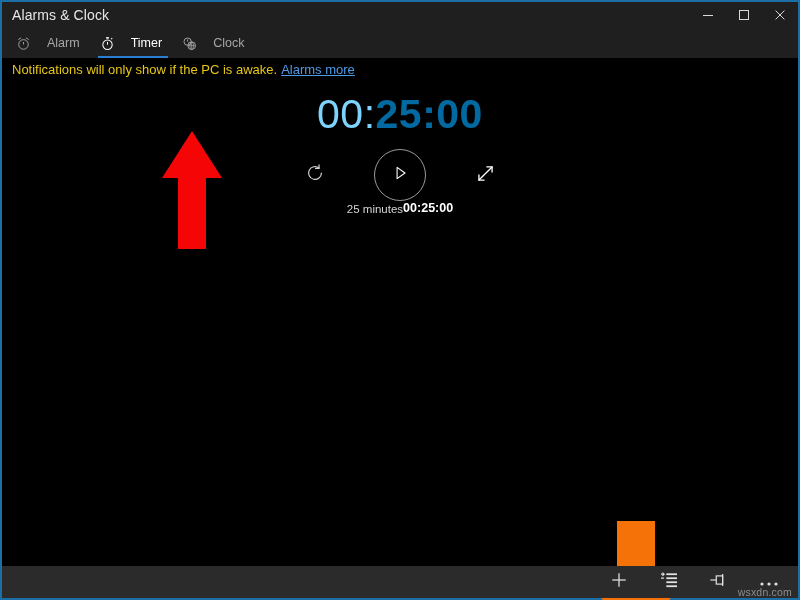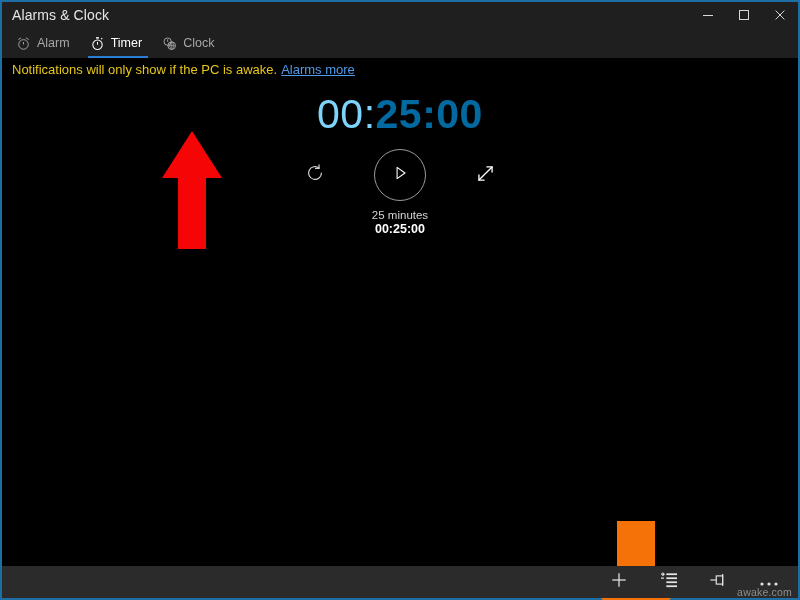--- a/index.html
+++ b/index.html
@@ -36,21 +36,21 @@
   }
   .win-btn svg { display: block; }
   
   #tab-bar {
     height: 30px; flex: 0 0 30px;
     background: #1f1f1f;
     display: flex; align-items: stretch;
     padding-left: 6px;
   }
   .tab {
-    display: flex; align-items: center; gap: 6px;
+    display: flex; align-items: center; gap: 16px;
     padding: 0 12px 0 8px;
     position: relative;
     color: #a6a6a6;
     font-size: 12.5px;
     white-space: nowrap;
   }
   .tab .tab-icon { display: flex; align-items: center; justify-content: center; width: 15px; height: 15px; }
   .tab.active { color: #ffffff; }
   .tab.active::after {
     content: ""; position: absolute;
@@ -98,22 +98,21 @@
     width: 30px; height: 30px;
     display: flex; align-items: center; justify-content: center;
     color: #d0d0d0;
   }
   #play-button {
     width: 52px; height: 52px; border-radius: 50%;
     border: 1px solid #9a9a9a;
     display: flex; align-items: center; justify-content: center;
   }
   #timer-labels {
-    margin-top: 7px;
-    display: flex; flex-direction: column; align-items: center;
+    display: flex; flex-direction: row; align-items: center;
     line-height: 1.25;
     text-align: right;
   }
   #timer-name { font-size: 11.5px; color: #d4d4d4; }
   #timer-duration { font-size: 12.5px; color: #ffffff; font-weight: 700; }
   
   .anno-arrow { position: absolute; }
   #arrow-red { left: 158px; top: 50px; }
   #arrow-orange { left: 592px; top: 440px; }
   
@@ -317,16 +316,16 @@
     <div class="cmd-btn">
       <span>
         <svg width="20" height="6" viewBox="0 0 20 6">
           <circle cx="3" cy="3" r="1.6" fill="currentColor"></circle>
           <circle cx="10" cy="3" r="1.6" fill="currentColor"></circle>
           <circle cx="17" cy="3" r="1.6" fill="currentColor"></circle>
         </svg>
       </span>
     </div>
 
-    <div id="watermark">awake.com</div>
+    <div id="watermark">wsxdn.com</div>
   </div>
 
 </div>
 
 </body></html>

